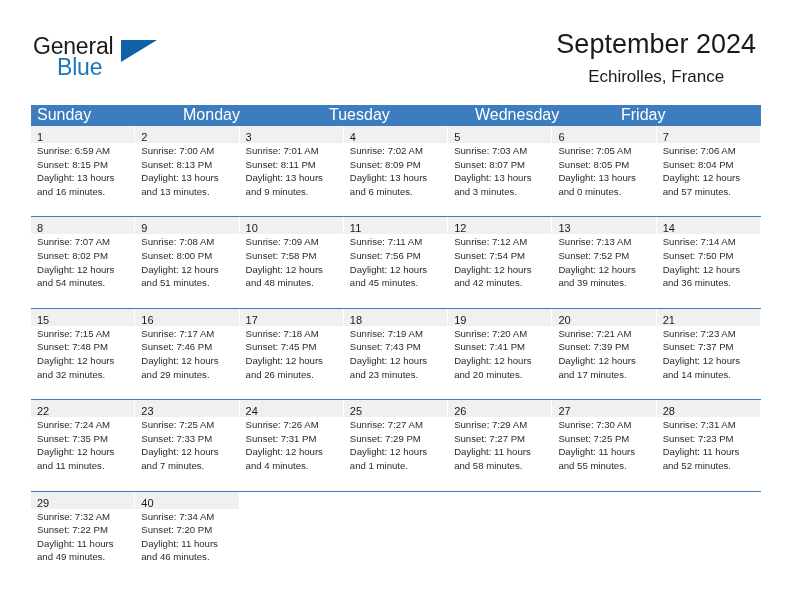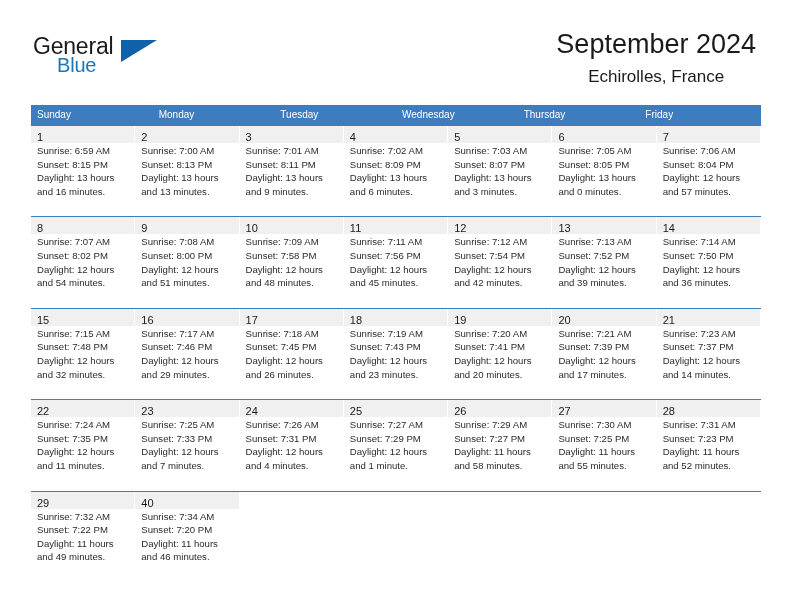--- a/index.html
+++ b/index.html
@@ -42,21 +42,21 @@
     top: 0;
     font-size: 23px;
     letter-spacing: -0.2px;
     color: #1a1a1a;
     font-family: "Liberation Sans", sans-serif;
   }
   .brand-blue {
     position: absolute;
     left: 24px;
     top: 21px;
-    font-size: 20px;
+    font-size: 23px;
     letter-spacing: -0.2px;
     color: #1b75bb;
     font-family: "Liberation Sans", sans-serif;
   }
   .brand-flag {
     position: absolute;
     left: 88px;
     top: 7px;
     width: 0;
     height: 0;
@@ -94,21 +94,21 @@
   .weekday-row {
     display: flex;
     width: 730px;
     height: 21px;
     background: #3c7cbf;
   }
   .weekday-cell {
     flex: 1 1 0;
     box-sizing: border-box;
     padding: 3px 0 0 6px;
-    font-size: 10px;
+    font-size: 16px;
     color: #ffffff;
     line-height: 14px;
     white-space: nowrap;
     overflow: hidden;
   }
 
   .week-row {
     display: flex;
     width: 730px;
     border-top: 1.3px solid #3c7cbf;
@@ -176,21 +176,20 @@
 
   </div>
 
   <div class="calendar">
 
     <div class="weekday-row">
       <div class="weekday-cell">Sunday</div>
       <div class="weekday-cell">Monday</div>
       <div class="weekday-cell">Tuesday</div>
       <div class="weekday-cell">Wednesday</div>
-      <div class="weekday-cell">Thursday</div>
       <div class="weekday-cell">Friday</div>
     </div>
 
     <div class="week-row first">
       <div class="day-cell">
         <div class="day-num-band"><span class="day-num">1</span></div>
         <div class="day-body">
           <div class="day-line">Sunrise: 6:59 AM</div>
           <div class="day-line">Sunset: 8:15 PM</div>
           <div class="day-line">Daylight: 13 hours</div>

